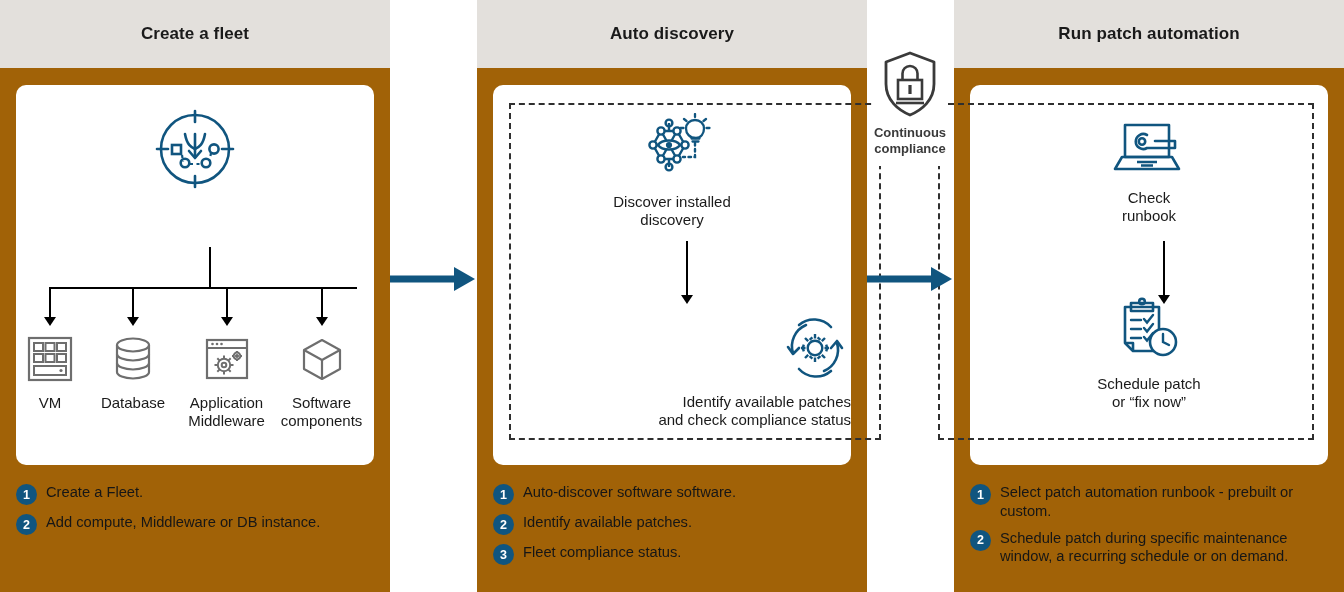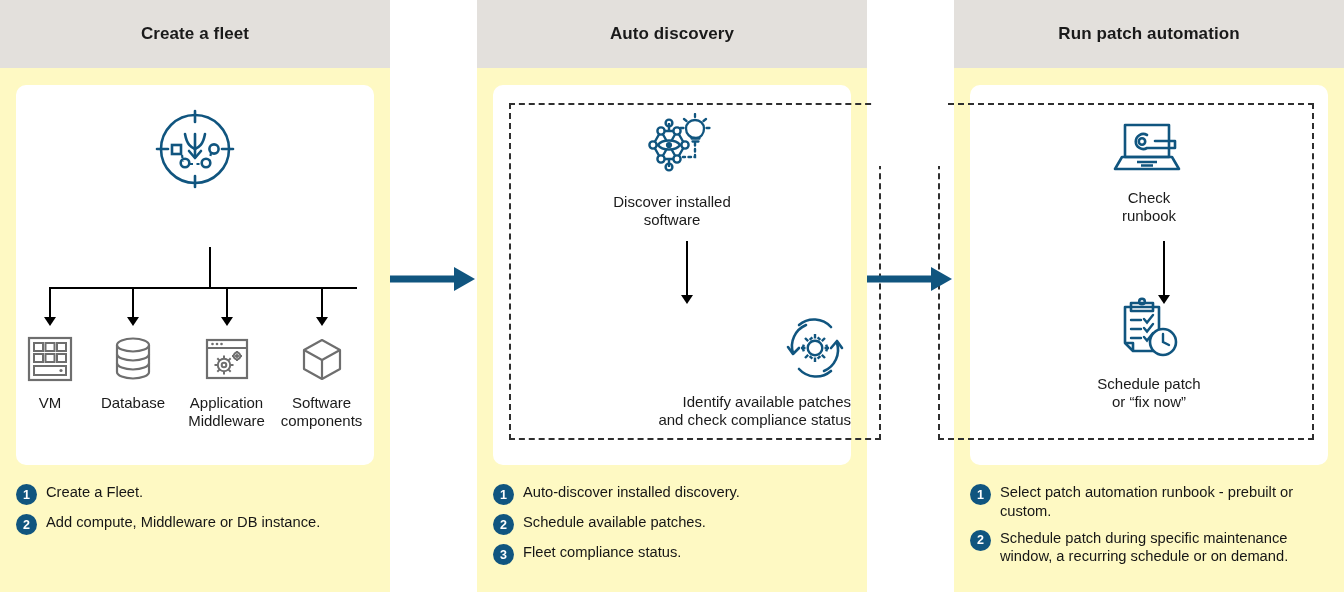--- a/index.html
+++ b/index.html
@@ -6,21 +6,21 @@
   body{
     width:1344px;height:592px;
     background:#ffffff;
     font-family:"Liberation Sans", sans-serif;
     overflow:hidden;
     position:relative;
   }
   .stage{position:relative;width:1344px;height:592px;}
 
   
-  .col{position:absolute;top:0;height:592px;background:#fef9c3;}
+  .col{position:absolute;top:0;height:592px;background:#a16207;}
   .col-head{
     height:68px;background:#e3e0dc;
     display:flex;align-items:center;justify-content:center;
     font-weight:bold;font-size:17px;color:#1a1a1a;letter-spacing:.1px;
   }
   .col-body{position:relative;height:524px;}
   .card{
     position:absolute;left:16px;right:16px;top:17px;height:380px;
     background:#ffffff;border-radius:10px;
   }
@@ -241,21 +241,21 @@
                 <path d="M65 25 C58.5 25 55 20.5 55 15.5 C55 10.5 59 7 64 7 C69 7 73 10.5 73 15.5 C73 20.5 70 25 65 25"></path>
                 <path d="M60.5 25.5 L68.5 25.5 M61.5 28.5 L67.5 28.5"></path>
                 <path d="M64 1 L64 4 M53 6 L55.5 8 M75 6 L72.5 8 M49.5 15 L52.5 15 M78.5 15 L75.5 15"></path>
               </g>
               <g stroke="#10557f" stroke-width="2.4" fill="none" stroke-dasharray="2.5 3.5" stroke-linecap="round">
                 <path d="M64 30 L64 44 L52 44"></path>
               </g>
             </svg>
           </span>
           <div class="cap">Discover installed
-software</div>
+discovery</div>
         </div>
 
         <div class="ln vline" style="left:193px;top:156px;height:56px;"></div>
         <div class="arrow-down" style="left:188px;top:210px;"></div>
 
         <div class="node" style="left:0;right:0;top:228px;text-align:right;">
           <span>
             <svg width="72" height="70" viewBox="0 0 72 70" fill="none">
               <g stroke="#10557f" stroke-width="2.6" fill="none" stroke-linecap="round" stroke-linejoin="round">
                 <path d="M14 40 A23 23 0 0 1 27 12"></path>
@@ -277,25 +277,25 @@
             </svg>
           </span>
           <div class="cap">Identify available patches
 and check compliance status</div>
         </div>
       </div>
 
       <div class="bullets">
         <div class="bullet">
           <div class="bnum">1</div>
-          <div class="btext">Auto-discover installed discovery.</div>
+          <div class="btext">Auto-discover software software.</div>
         </div>
         <div class="bullet">
           <div class="bnum">2</div>
-          <div class="btext">Schedule available patches.</div>
+          <div class="btext">Identify available patches.</div>
         </div>
         <div class="bullet">
           <div class="bnum">3</div>
           <div class="btext">Fleet compliance status.</div>
         </div>
       </div>
     </div>
   </div>
 
   <div class="col" style="left:954px;width:390px;">
@@ -369,14 +369,27 @@
     </svg>
   </div>
   <div class="step-arrow" style="left:867px;top:266px;width:87px;">
     <svg width="87" height="26" viewBox="0 0 87 26" fill="none">
       <path d="M0 13 L66 13" stroke="#10557f" stroke-width="7"></path>
       <path d="M64 1 L85 13 L64 25 Z" fill="#10557f"></path>
     </svg>
   </div>
 
   <div class="cc-backer" style="left:872px;top:48px;width:76px;height:118px;"></div>
+  <div class="cc" style="left:862px;top:50px;width:96px;">
+    <span>
+      <svg width="56" height="68" viewBox="0 0 56 68" fill="none">
+        <path d="M28 3 L52 12 L52 34 C52 50 40 60 28 65 C16 60 4 50 4 34 L4 12 Z" fill="#ffffff" stroke="#3a3a3a" stroke-width="2.8" stroke-linejoin="round"></path>
+        <rect x="16" y="30" width="24" height="19" stroke="#3a3a3a" stroke-width="2.6" fill="none"></rect>
+        <path d="M20.5 30 L20.5 23.5 A7.5 7.5 0 0 1 35.5 23.5 L35.5 30" stroke="#3a3a3a" stroke-width="2.6" fill="none"></path>
+        <rect x="26.4" y="35" width="3.2" height="9" fill="#3a3a3a"></rect>
+        <path d="M14 53 L42 53" stroke="#3a3a3a" stroke-width="2.6"></path>
+      </svg>
+    </span>
+    <div class="cc-label">Continuous
+compliance</div>
+  </div>
 
 </div>
 
 </body></html>

